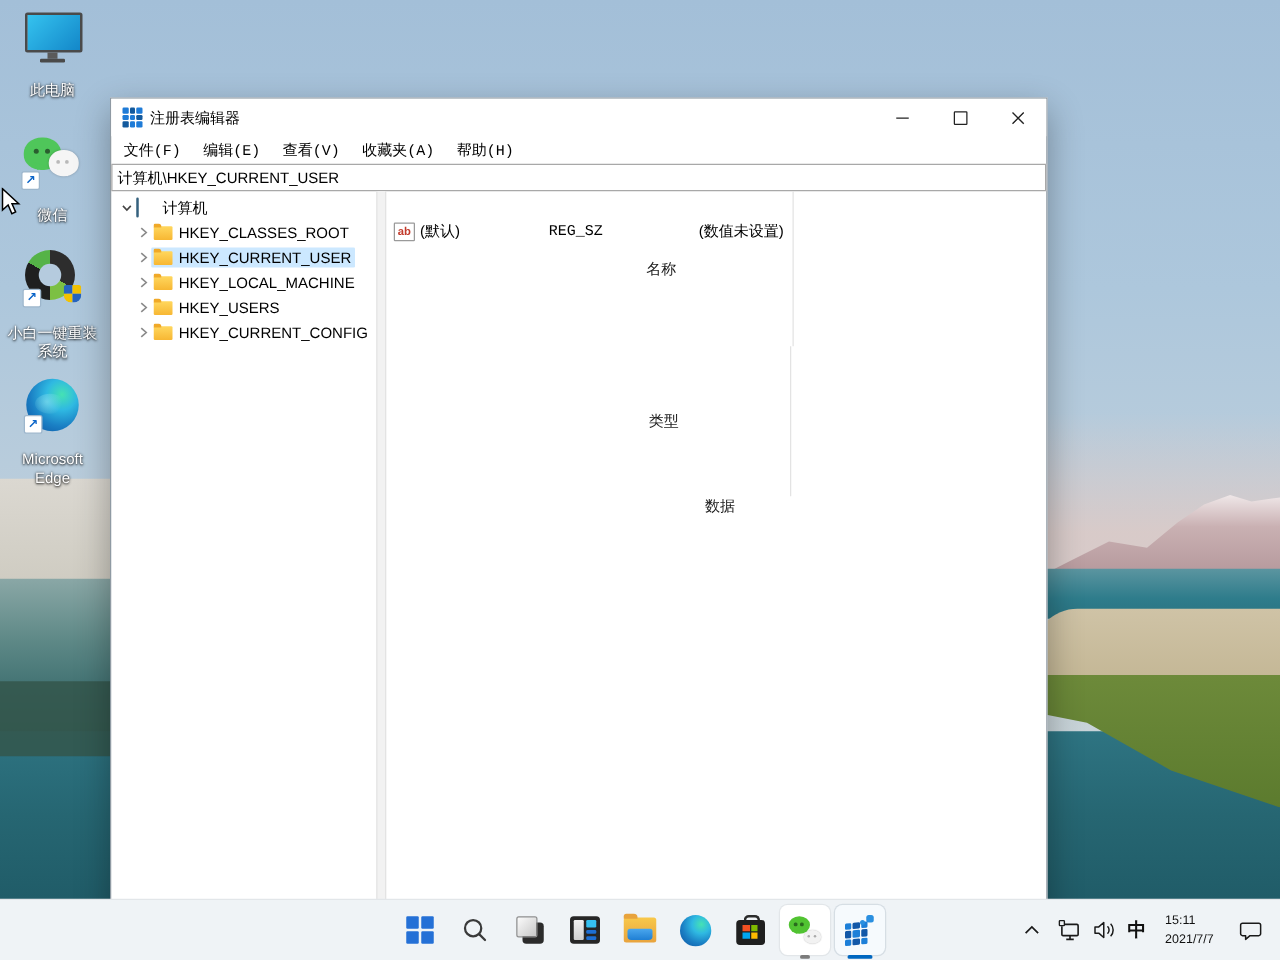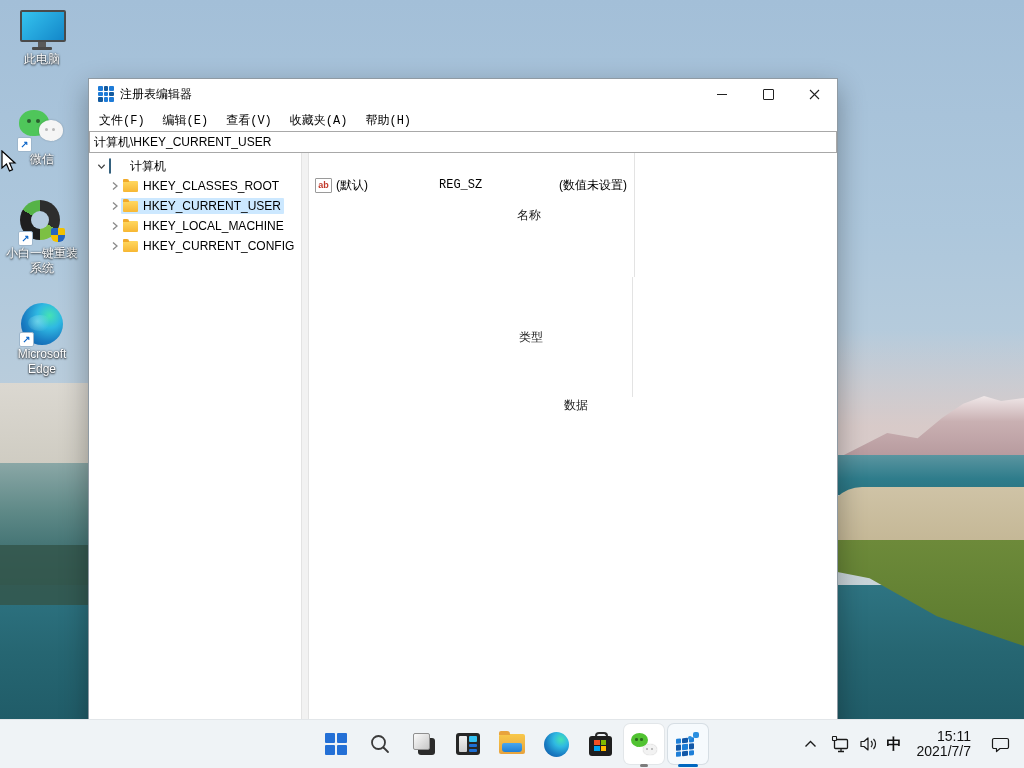--- a/index.html
+++ b/index.html
@@ -14,21 +14,21 @@
   .lake{right:0;top:455px;width:190px;height:40px;background:linear-gradient(180deg,#5b95a0,#2e7c8b 60%,#2a7482);}
   .wheat{right:0;top:487px;width:198px;height:62px;background:linear-gradient(180deg,#cfc3a6,#c3b694);border-top-left-radius:36px;}
   .sand{left:0;top:383px;width:88px;height:82px;background:linear-gradient(180deg,#dbd8d1,#cfccc2);}
   .refl{left:0;top:463px;width:88px;height:126px;background:linear-gradient(180deg,#8aa7a6 0%,#5d8886 40%,#3f7071 72%,#30605c 100%);}
   .water{left:0;top:585px;width:1024px;height:135px;background:linear-gradient(180deg,#2e7482,#266672 50%,#205c68);}
   .refl2{left:0;top:545px;width:88px;height:60px;background:#34564b;opacity:.85;}
   .grass{right:0;top:540px;width:198px;height:106px;background:linear-gradient(180deg,#6d8a3a,#5c7b2e);clip-path:polygon(0 0,100% 0,100% 100%,56% 72%,22% 36%,0 28%);}
 
   
   .dicon{position:absolute;left:0;width:84px;display:flex;flex-direction:column;align-items:center;cursor:default;}
-  .dlabel{margin-top:2px;font-size:12px;color:#fff;text-align:center;line-height:15px;
+  .dlabel{margin-top:15px;font-size:12px;color:#fff;text-align:center;line-height:15px;
           text-shadow:0 1px 2px rgba(0,0,0,.85),0 0 2px rgba(0,0,0,.6);}
   .dlabel div:empty{display:none;}
   .badge{position:absolute;left:-2px;bottom:-2px;width:13px;height:13px;background:#fff;border:1px solid #9db6cc;border-radius:2px;
          display:flex;align-items:center;justify-content:center;font-size:10px;color:#0a64c8;font-weight:bold;}
   
   .pc-ico{width:44px;height:40px;position:relative;}
   .pc-scr{width:42px;height:28px;background:linear-gradient(135deg,#35c3ef,#1387c9);border:2px solid #4a4a4a;border-radius:2px;}
   .pc-neck{width:8px;height:5px;background:#5a5a5a;margin:0 auto;}
   .pc-base{width:20px;height:3px;background:#4a4a4a;margin:0 auto;border-radius:1px;}
   
@@ -136,21 +136,21 @@
   .reg-grid{position:absolute;left:0;bottom:0;width:18px;height:18px;display:grid;grid-template-columns:repeat(3,1fr);grid-template-rows:repeat(3,1fr);gap:1px;transform:skewY(-6deg);}
   .reg-grid i{background:#1d7fd8;border-radius:1px;}
   .reg-grid i.d{background:#1258a8;}
   .reg-dot{position:absolute;border-radius:2px;background:#2a8fe0;}
   .reg-dot.a{right:1px;top:0;width:6px;height:6px;}
   .reg-dot.b{right:8px;top:4px;width:4px;height:4px;}
 
   .tray{position:absolute;right:10px;top:0;height:48px;display:flex;align-items:center;}
   .tray-btn{display:flex;align-items:center;justify-content:center;height:36px;border-radius:4px;padding:0 4px;}
   .ime{font-size:15px;color:#111;font-weight:bold;padding:0 5px;}
-  .clock{text-align:right;font-size:14px;color:#111;line-height:15px;padding:0 6px;margin-left:4px;}
+  .clock{text-align:left;font-size:10px;color:#111;line-height:15px;padding:0 6px;margin-left:4px;}
   .gap6{width:6px;}.gap10{width:10px;}
 
   svg{display:block;}
 </style>
 </head>
 <body>
 
 <div class="wp sky"></div>
 <div class="wp sky-pink"></div>
 <div class="wp sand"></div>
@@ -307,20 +307,31 @@
           <svg width="8" height="10" viewBox="0 0 8 10">
               <path d="M2 1.5 L6 5 L2 8.5" fill="none" stroke="#8a8a8a" stroke-width="1.3"></path>
             </svg>
         </span>
         <span class="sel-wrap">
             <span class="folder"></span>
           <span class="tlabel">HKEY_LOCAL_MACHINE</span>
           </span>
       </div>
 
+      <div class="trow child">
+        <span class="chev">
+          <svg width="8" height="10" viewBox="0 0 8 10">
+              <path d="M2 1.5 L6 5 L2 8.5" fill="none" stroke="#8a8a8a" stroke-width="1.3"></path>
+            </svg>
+        </span>
+        <span class="sel-wrap">
+            <span class="folder"></span>
+          <span class="tlabel">HKEY_USERS</span>
+          </span>
+      </div>
 
       <div class="trow child">
         <span class="chev">
           <svg width="8" height="10" viewBox="0 0 8 10">
               <path d="M2 1.5 L6 5 L2 8.5" fill="none" stroke="#8a8a8a" stroke-width="1.3"></path>
             </svg>
         </span>
         <span class="sel-wrap">
             <span class="folder"></span>
           <span class="tlabel">HKEY_CURRENT_CONFIG</span>

